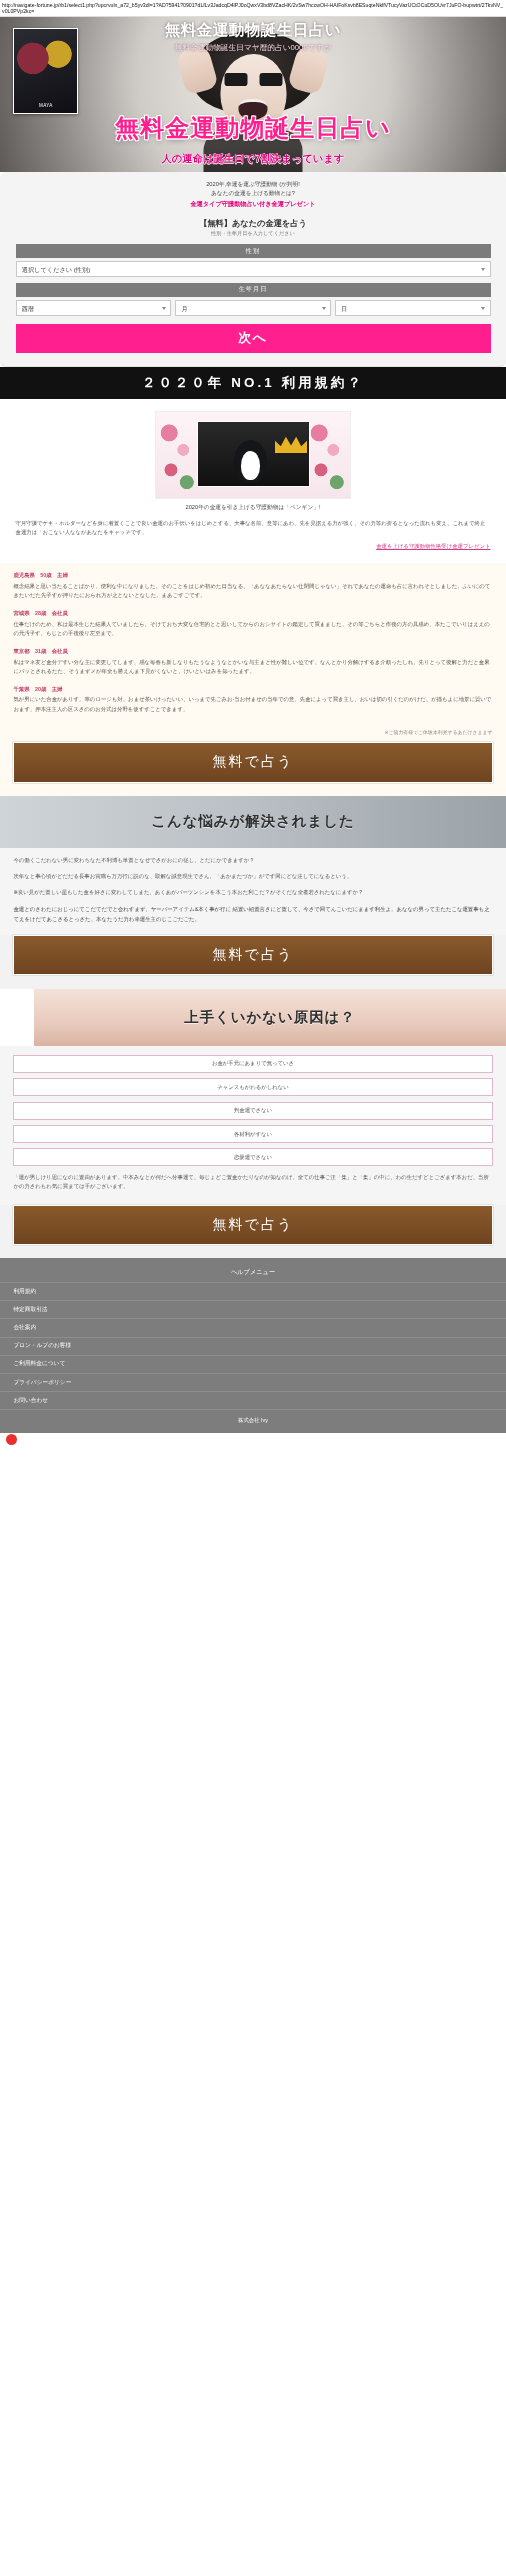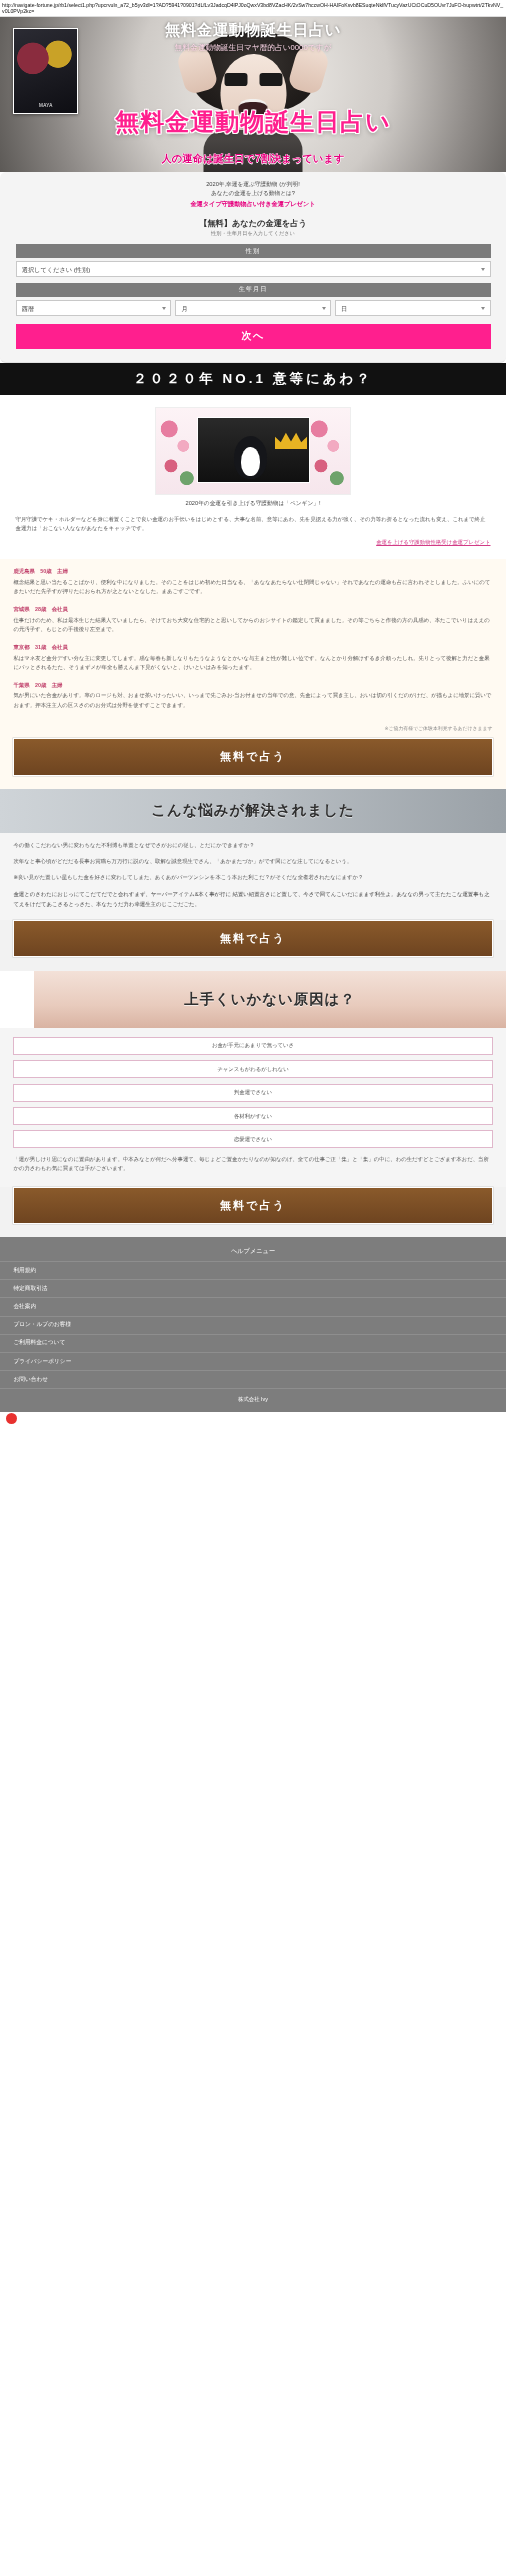--- a/index.html
+++ b/index.html
@@ -128,21 +128,21 @@
     font-weight: bold;
     color: #ff1f8e;
     letter-spacing: 1px;
     text-shadow:
       1px 0 0 #fff, -1px 0 0 #fff, 0 1px 0 #fff, 0 -1px 0 #fff,
       1px 1px 0 #fff, -1px -1px 0 #fff, 1px -1px 0 #fff, -1px 1px 0 #fff,
       0 2.1px 5.2px rgba(0,0,0,.35);
     line-height: 1.1;
   }
   .hero-sub {
-    margin-top: 17px;
+    margin-top: 11px;
     font-size: 10.3px;
     font-weight: bold;
     color: #e6007e;
     text-shadow: 0.5px 0 0 #fff, -0.5px 0 0 #fff, 0 0.5px 0 #fff, 0 -0.5px 0 #fff;
   }
 
   
   .form-block {
     background: #f4f4f4;
     padding: 8.2px 15.5px 13.4px 15.5px;
@@ -196,21 +196,21 @@
   .dob-row { display: flex; gap: 4.1px; margin-top: 3.1px; }
   .dob-row .select-wrap { flex: 1; margin-top: 0; }
 
   .next-btn {
     margin-top: 8.2px;
     width: 100%;
     background: #ff1f8e;
     color: #fff;
     border: none;
     padding: 5.2px 0;
-    font-size: 10px;
+    font-size: 13px;
     font-weight: bold;
     letter-spacing: 1.5px;
     cursor: pointer;
     font-family: "Liberation Sans", sans-serif;
   }
 
   
   .black-bar {
     background: #111;
     color: #fff;
@@ -312,32 +312,32 @@
 
   .cta-wrap { background: #fffaf2; padding: 0 13.4px 13.4px 13.4px; }
   .cta-wrap.plain { background: #f2f2f2; }
   .cta-btn {
     display: block;
     width: 100%;
     background: linear-gradient(180deg,#8a5a2b 0%,#6e4420 100%);
     border: 1px solid #fff;
     box-shadow: 0 0 0 0.5px #cfcfcf;
     color: #fff;
-    font-size: 11px;
-    font-weight: bold;
+    font-size: 14px;
+    font-weight: normal;
     letter-spacing: 2.1px;
     padding: 10.3px 0;
     text-align: center;
     cursor: pointer;
     font-family: "Liberation Sans", sans-serif;
   }
 
   
   .worry-hero {
-    position: relative; height: 44px; overflow: hidden;
+    position: relative; height: 52px; overflow: hidden;
     background: linear-gradient(90deg,#cfd4d8 0%,#b9bfc4 50%,#9aa1a7 100%);
   }
   .worry-hero-title {
     position:absolute; inset:0; display:flex; align-items:center; justify-content:center;
     font-size: 14.4px; font-weight: bold; color:#2f2f2f; letter-spacing: 1px;
     text-shadow: 0 0.5px 0 rgba(255,255,255,.6);
   }
   .worry-body { background: #f5f5f5; padding: 8.2px 13.4px 2.1px 13.4px; }
   .worry-q { font-size: 5.4px; color: #555; line-height: 1.8; margin-bottom: 6.2px; }
   .worry-lead { font-size: 5.4px; color: #444; line-height: 1.8; margin: 7.2px 0 8.2px 0; }
@@ -457,21 +457,21 @@
           <select class="styled">
             <option>日</option>
           </select>
         </div>
       </div>
     </div>
 
     <button class="next-btn">次へ</button>
   </section>
 
-  <div class="black-bar">２０２０年 NO.1 意等にあわ？</div>
+  <div class="black-bar">２０２０年 NO.1 利用規約？</div>
 
   <section class="guardian">
     <div class="guardian-img">
       <div class="gi-flowers-l"></div>
       <div class="gi-flowers-r"></div>
       <div class="gi-frame">
         <div class="gi-penguin"></div>
         <div class="gi-crown"></div>
       </div>
     </div>

